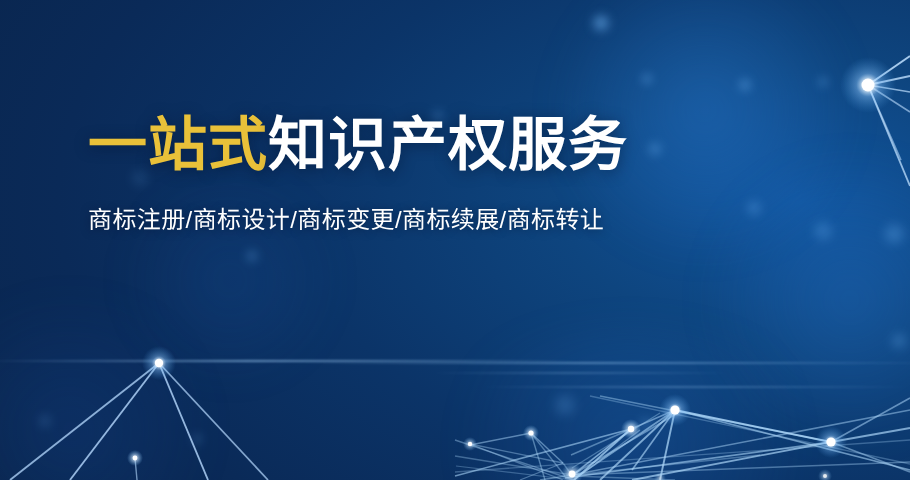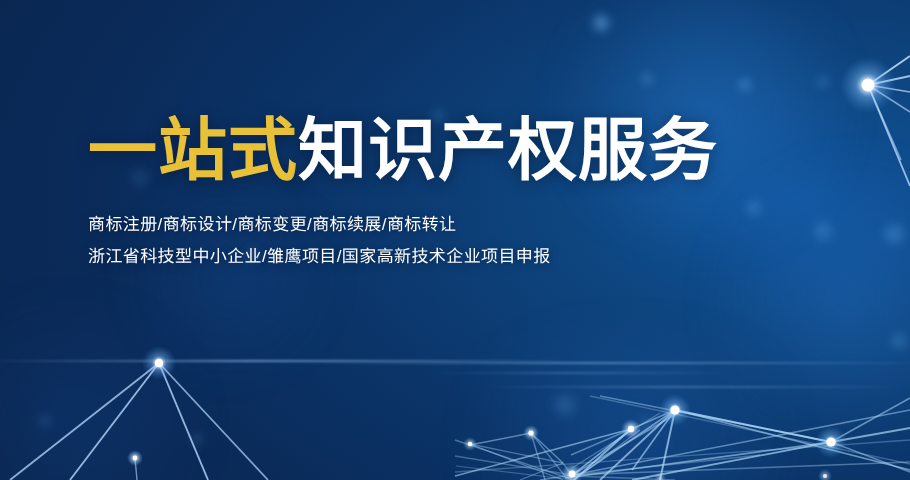--- a/index.html
+++ b/index.html
@@ -62,38 +62,38 @@
   
   .copy {
     position: absolute;
     left: 88px;
     top: 112px;
     width: 720px;
     z-index: 5;
   }
   .headline {
     margin: 0 0 12px 0;
-    font-size: 69px;
+    font-size: 59px;
     font-weight: bold;
     line-height: 1.14;
     letter-spacing: 1px;
     white-space: nowrap;
     text-shadow: 0 2px 14px rgba(0,18,48,.55);
   }
   .headline .gold  { color: #e9c139; }
   .headline .white { color: #ffffff; }
 
   .sublist {
     margin: 18px 0 0 0;
     padding: 0;
     list-style: none;
   }
   .sublist li {
     color: #ffffff;
-    font-size: 17px;
+    font-size: 24px;
     line-height: 1.92;
     letter-spacing: .4px;
     white-space: nowrap;
     text-shadow: 0 1px 8px rgba(0,18,48,.6);
   }
 </style>
 </head>
 <body>
 
 <div class="banner">
@@ -246,17 +246,16 @@
 
     <circle cx="660" cy="478" r="6" fill="url(#nodeGlowSm)" opacity=".5"></circle>
   </svg>
 
   <div class="copy">
     <h1 class="headline">
       <span class="gold">一站式</span><span class="white">知识产权服务</span>
     </h1>
     <ul class="sublist">
       <li>商标注册/商标设计/商标变更/商标续展/商标转让</li>
-      <li>浙江省科技型中小企业/雏鹰项目/国家高新技术企业项目申报</li>
     </ul>
   </div>
 
 </div>
 
 </body></html>

